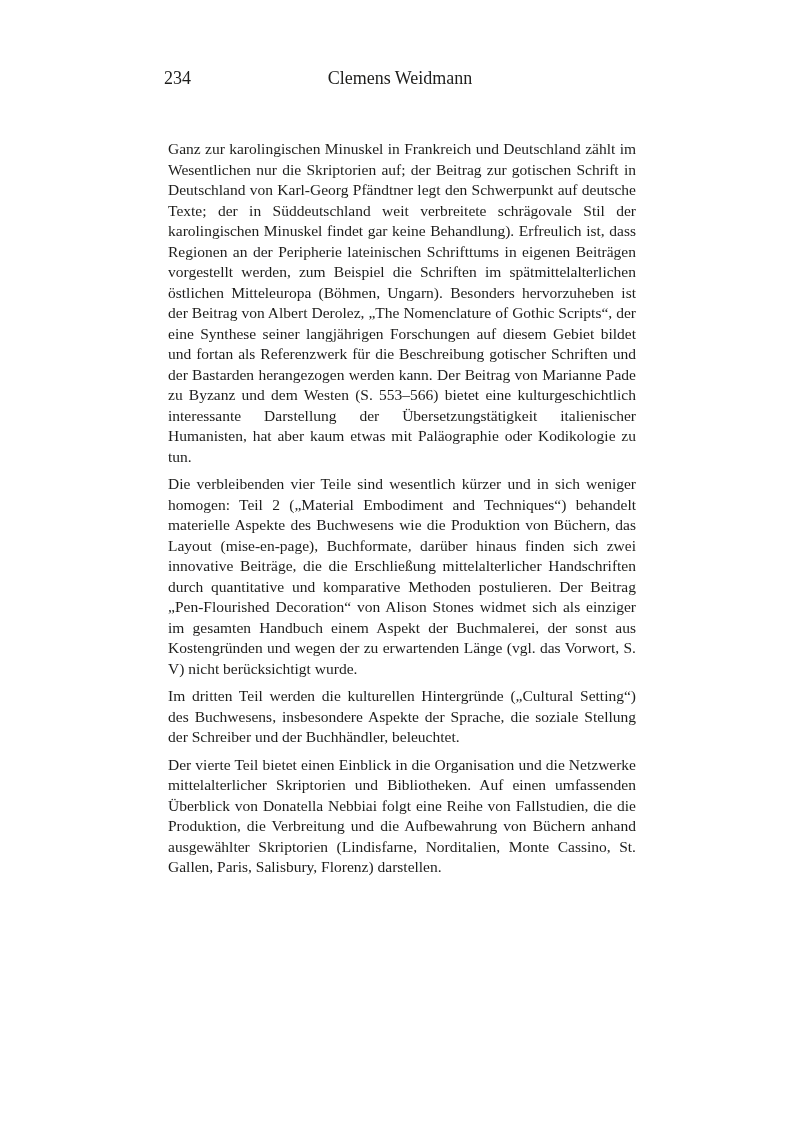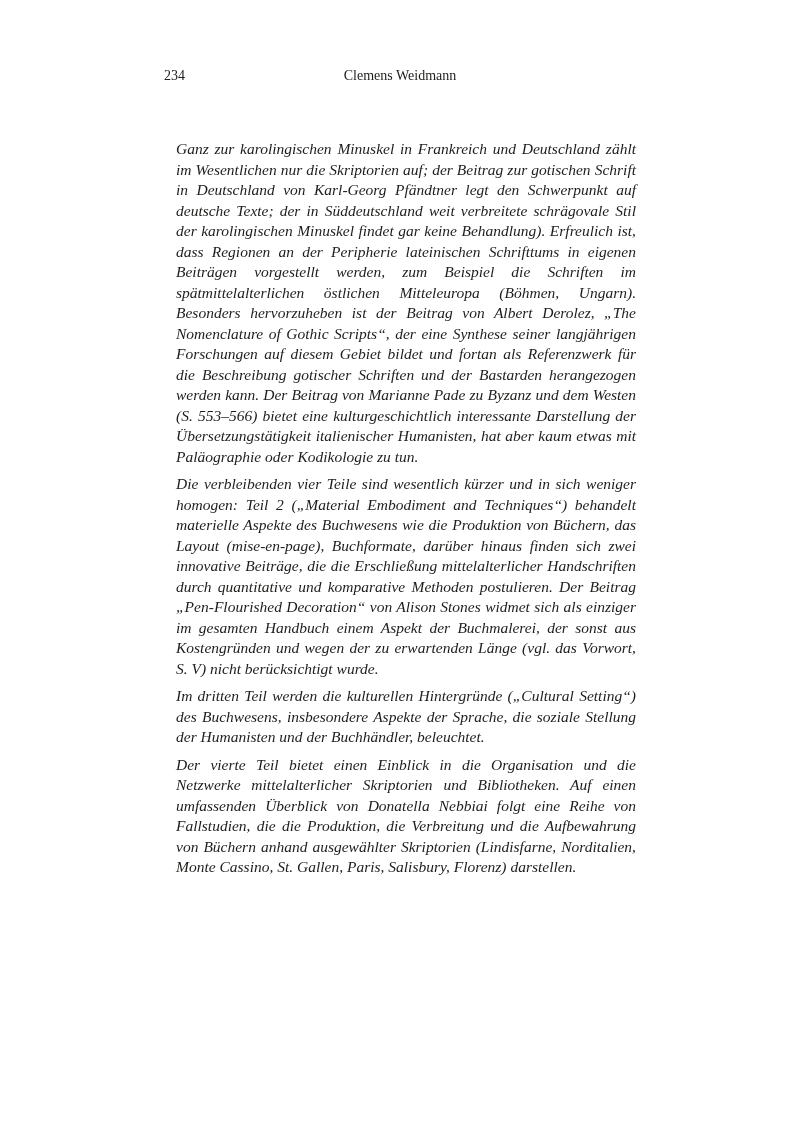--- a/index.html
+++ b/index.html
@@ -19,21 +19,21 @@
     height: 1131px;
     background: #ffffff;
     overflow: hidden;
   }
   .header {
     position: absolute;
     top: 68px;
     left: 164px;
     width: 472px;
     height: 20px;
-    font-size: 14px;
+    font-size: 18px;
   }
   .page-number {
     position: absolute;
     left: 0;
     top: 0;
   }
   .running-head {
     position: absolute;
     left: 0;
     right: 0;
@@ -46,34 +46,33 @@
     left: 164px;
     width: 472px;
     font-size: 15.5px;
     line-height: 20.5px;
     text-align: justify;
     text-justify: inter-word;
     hyphens: auto;
     -webkit-hyphens: auto;
   }
   .content p {
-    margin: 0 0 7px 12px;
-    font-style: italic;
+    margin: 0 0 7px 4px;
   }
 </style>
 </head>
 <body>
 
 <div class="page">
 
   <div class="header">
     <span class="page-number">234</span>
     <span class="running-head">Clemens Weidmann</span>
   </div>
 
   <div class="content">
     <p>Ganz zur karolingischen Minuskel in Frankreich und Deutschland zählt im Wesentlichen nur die Skriptorien auf; der Beitrag zur gotischen Schrift in Deutschland von Karl-Georg Pfändtner legt den Schwerpunkt auf deutsche Texte; der in Süddeutschland weit verbreitete schrägovale Stil der karolingischen Minuskel findet gar keine Behandlung). Erfreulich ist, dass Regionen an der Peripherie lateinischen Schrifttums in eigenen Beiträgen vorgestellt werden, zum Beispiel die Schriften im spätmittelalterlichen östlichen Mitteleuropa (Böhmen, Ungarn). Besonders hervorzuheben ist der Beitrag von Albert Derolez, „The Nomenclature of Gothic Scripts“, der eine Synthese seiner langjährigen Forschungen auf diesem Gebiet bildet und fortan als Referenzwerk für die Beschreibung gotischer Schriften und der Bastarden herangezogen werden kann. Der Beitrag von Marianne Pade zu Byzanz und dem Westen (S. 553–566) bietet eine kulturgeschichtlich interessante Darstellung der Übersetzungstätigkeit italienischer Humanisten, hat aber kaum etwas mit Paläographie oder Kodikologie zu tun.</p>
     <p>Die verbleibenden vier Teile sind wesentlich kürzer und in sich weniger homogen: Teil 2 („Material Embodiment and Techniques“) behandelt materielle Aspekte des Buchwesens wie die Produktion von Büchern, das Layout (mise-en-page), Buchformate, darüber hinaus finden sich zwei innovative Beiträge, die die Erschließung mittelalterlicher Handschriften durch quantitative und komparative Methoden postulieren. Der Beitrag „Pen-Flourished Decoration“ von Alison Stones widmet sich als einziger im gesamten Handbuch einem Aspekt der Buchmalerei, der sonst aus Kostengründen und wegen der zu erwartenden Länge (vgl. das Vorwort, S. V) nicht berücksichtigt wurde.</p>
-    <p>Im dritten Teil werden die kulturellen Hintergründe („Cultural Setting“) des Buchwesens, insbesondere Aspekte der Sprache, die soziale Stellung der Humanisten und der Buchhändler, beleuchtet.</p>
+    <p>Im dritten Teil werden die kulturellen Hintergründe („Cultural Setting“) des Buchwesens, insbesondere Aspekte der Sprache, die soziale Stellung der Schreiber und der Buchhändler, beleuchtet.</p>
     <p>Der vierte Teil bietet einen Einblick in die Organisation und die Netzwerke mittelalterlicher Skriptorien und Bibliotheken. Auf einen umfassenden Überblick von Donatella Nebbiai folgt eine Reihe von Fallstudien, die die Produktion, die Verbreitung und die Aufbewahrung von Büchern anhand ausgewählter Skriptorien (Lindisfarne, Norditalien, Monte Cassino, St. Gallen, Paris, Salisbury, Florenz) darstellen.</p>
   </div>
 
 </div>
 
 </body></html>

